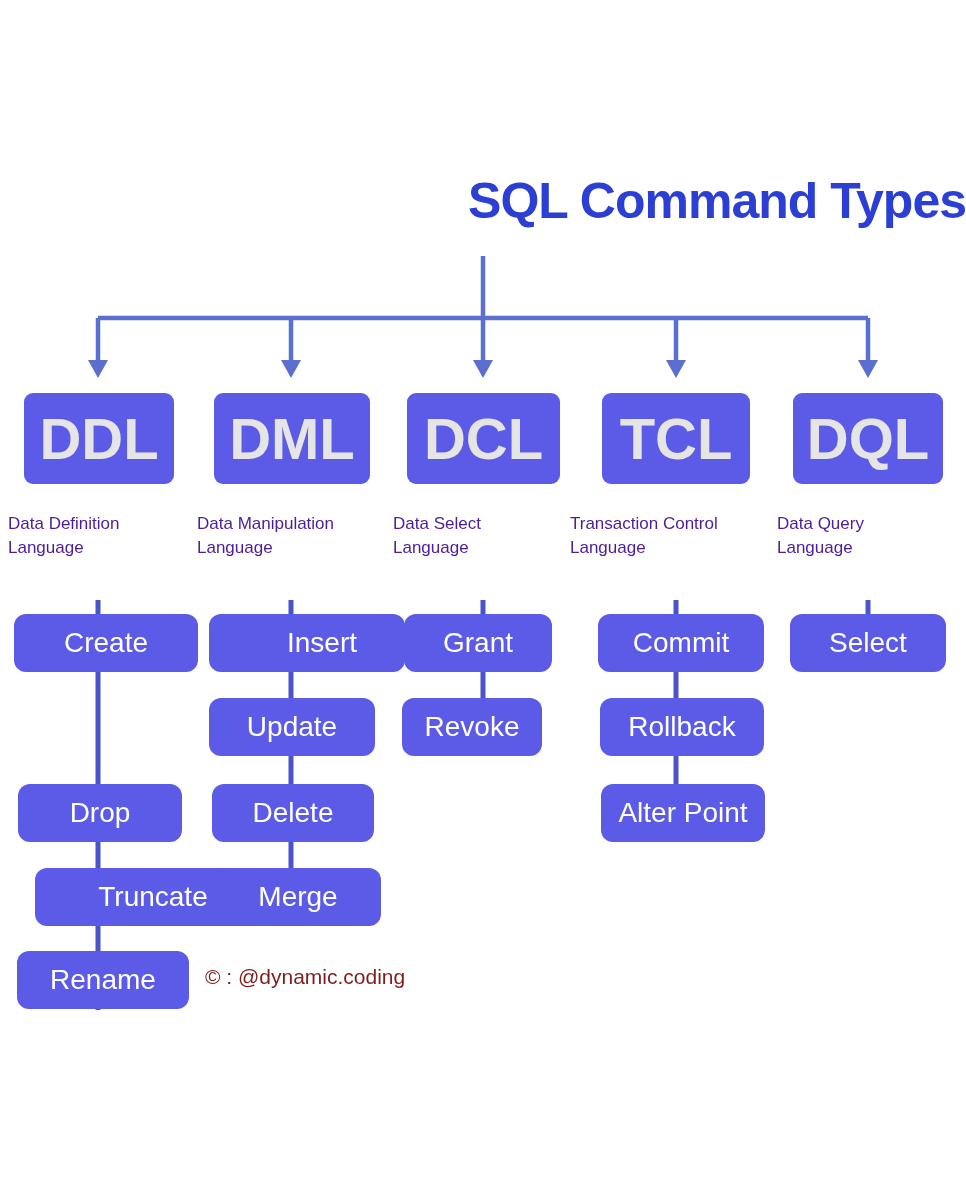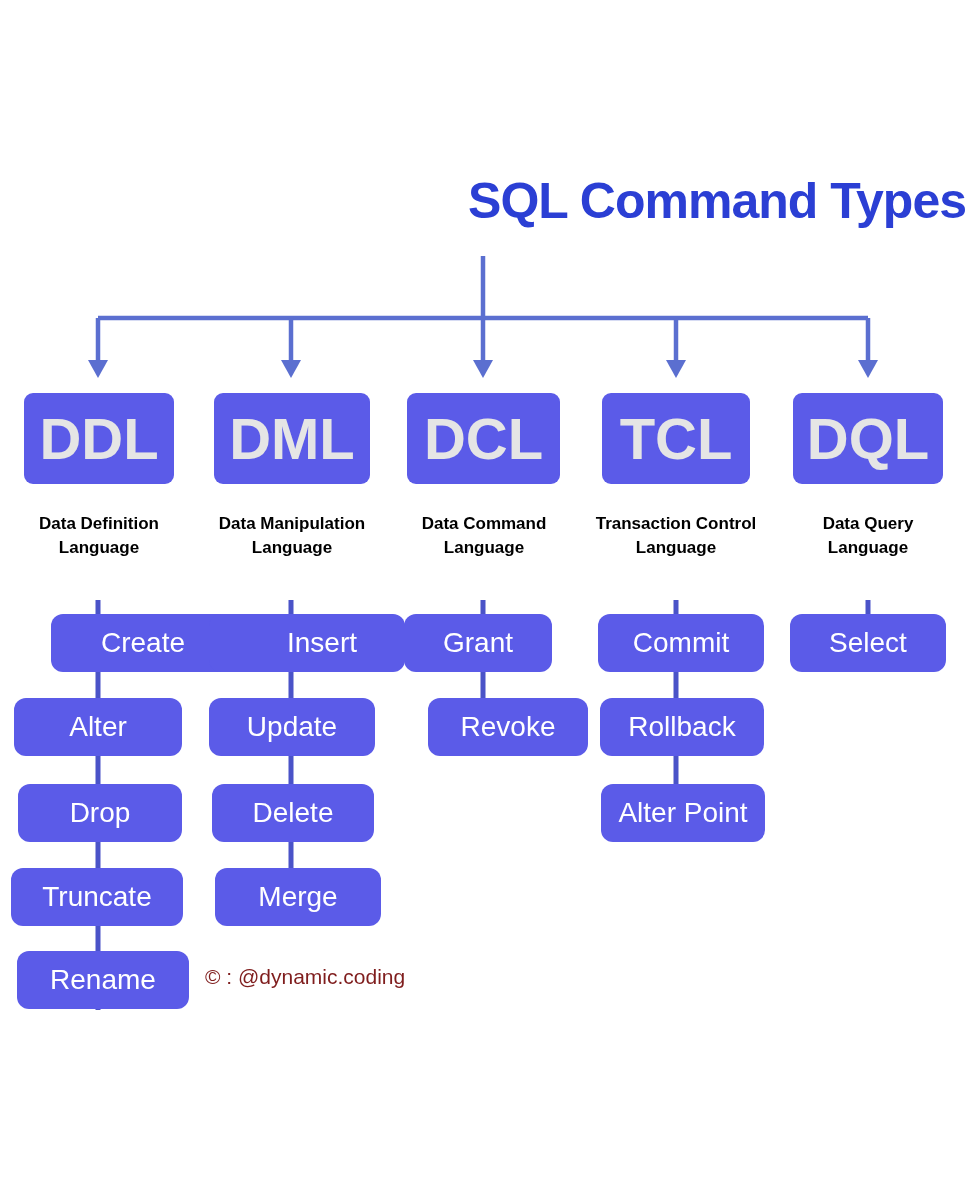--- a/index.html
+++ b/index.html
@@ -56,25 +56,25 @@
     color: #e5e5e5;
     font-size: 58px;
     font-weight: 700;
     letter-spacing: 0px;
     line-height: 1;
   }
 
   
   .cat-sub {
     position: absolute;
-    text-align: center;
+    text-align: left;
     font-size: 17px;
     line-height: 24px;
-    font-weight: 700;
-    color: #000000;
+    font-weight: 400;
+    color: #4c1d95;
   }
 
   
   .cmd-box {
     position: absolute;
     height: 58px;
     background: #5b5be8;
     border-radius: 12px;
     display: flex;
     align-items: center;
@@ -149,45 +149,44 @@
 
   <div class="cat-sub" style="left:8px; top:512px; width:182px;">
     <div>Data Definition</div>
     <div>Language</div>
   </div>
   <div class="cat-sub" style="left:197px; top:512px; width:190px;">
     <div>Data Manipulation</div>
     <div>Language</div>
   </div>
   <div class="cat-sub" style="left:393px; top:512px; width:182px;">
-    <div>Data Command</div>
+    <div>Data Select</div>
     <div>Language</div>
   </div>
   <div class="cat-sub" style="left:570px; top:512px; width:212px;">
     <div>Transaction Control</div>
     <div>Language</div>
   </div>
   <div class="cat-sub" style="left:777px; top:512px; width:182px;">
     <div>Data Query</div>
     <div>Language</div>
   </div>
 
-  <div class="cmd-box" style="left:14px;  top:614px; width:184px;margin-left:37px;">Create</div>
-  <div class="cmd-box" style="left:14px;  top:698px; width:168px;">Alter</div>
+  <div class="cmd-box" style="left:14px;  top:614px; width:184px;">Create</div>
   <div class="cmd-box" style="left:18px;  top:784px; width:164px;">Drop</div>
-  <div class="cmd-box" style="left:11px;  top:868px; width:172px;">Truncate</div>
+  <div class="cmd-box" style="left:35px;  top:868px; width:172px;padding-left:32px;">Truncate</div>
   <div class="cmd-box" style="left:17px;  top:951px; width:172px;">Rename</div>
 
   <div class="cmd-box" style="left:209px; top:614px; width:166px;padding-left:30px;">Insert</div>
   <div class="cmd-box" style="left:212px; top:784px; width:162px;">Delete</div>
   <div class="cmd-box" style="left:209px; top:698px; width:166px;">Update</div>
   <div class="cmd-box" style="left:215px; top:868px; width:166px;">Merge</div>
 
   <div class="cmd-box" style="left:404px; top:614px; width:148px;">Grant</div>
-  <div class="cmd-box" style="left:428px; top:698px; width:160px;">Revoke</div>
+  <div class="cmd-box" style="left:402px; top:698px; width:140px;">Revoke</div>
 
   <div class="cmd-box" style="left:598px; top:614px; width:166px;">Commit</div>
   <div class="cmd-box" style="left:600px; top:698px; width:164px;">Rollback</div>
   <div class="cmd-box" style="left:601px; top:784px; width:164px;">Alter Point</div>
 
   <div class="cmd-box" style="left:790px; top:614px; width:156px;">Select</div>
 
   <div id="watermark">© : @dynamic.coding</div>
 
 </div>

